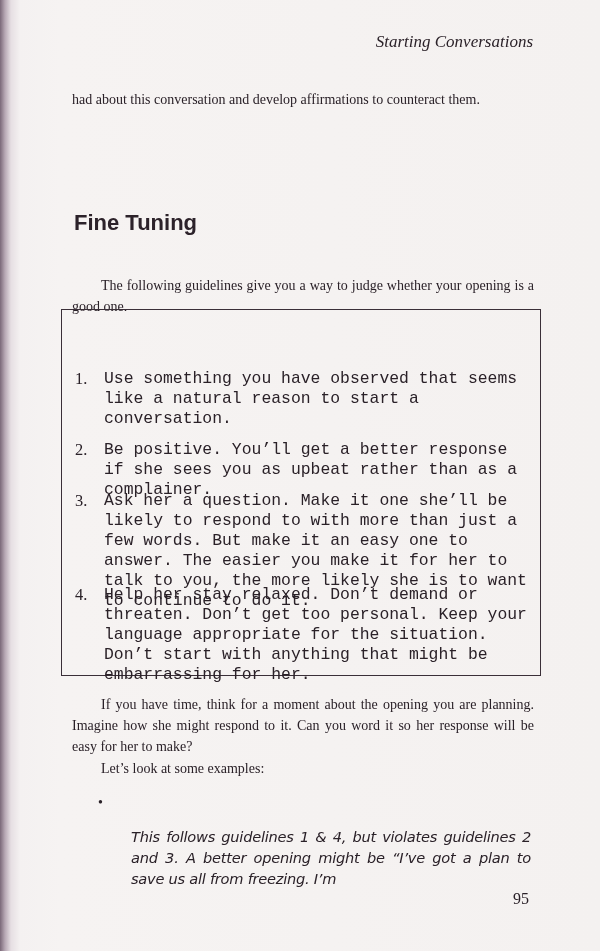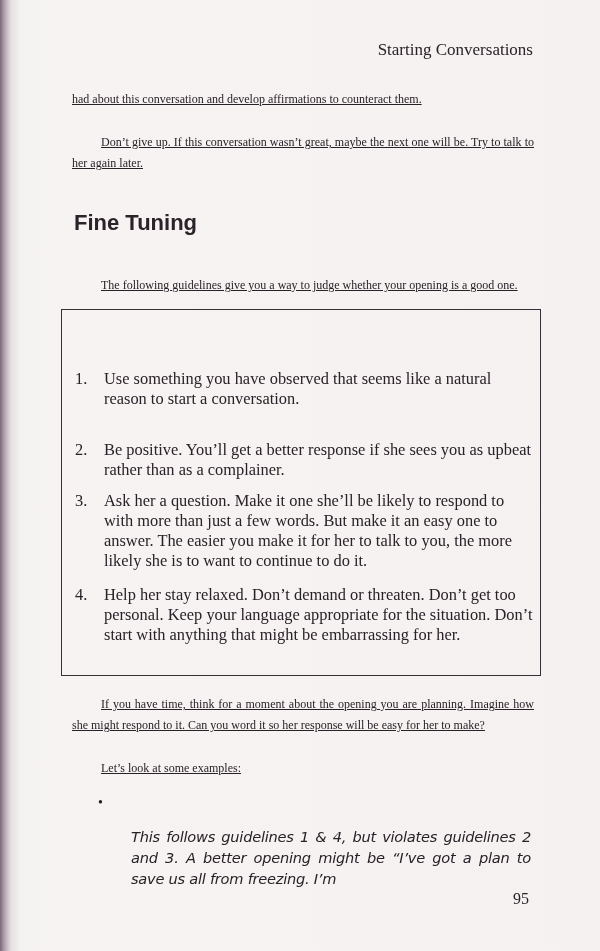--- a/index.html
+++ b/index.html
@@ -7,28 +7,27 @@
       width: 600px; height: 951px; overflow: hidden; position: relative;
       background: #f5f2f1;
       color: #2a2128;
       font-family: "Liberation Serif", "DejaVu Serif", serif;
     }
     .page {
       position: absolute; left: 0; top: 0; width: 600px; height: 951px;
       background: linear-gradient(90deg, #7a6878 0px, #b7a8b4 5px, #e6dfe3 11px, #f4f1f1 20px, #f6f3f2 60px, #f4f1f0 100%);
     }
     .running-head {
-      position: absolute; top: 40px; right: 67px;
-      font-size: 17px; color: #2b2229;
+      position: absolute; top: 32px; right: 67px;
+      font-style: italic; font-size: 17px; color: #2b2229;
     }
     .p {
       position: absolute; left: 72px; width: 462px;
-      font-size: 12px; line-height: 21px; text-align: justify;
+      font-size: 14px; line-height: 21px; text-align: justify;
       color: #2a2128;
-      text-decoration: underline;
     }
     .indent { text-indent: 29px; }
     .h2 {
       position: absolute; left: 74px; top: 210px;
       font-family: "Liberation Sans", "DejaVu Sans", sans-serif;
       font-weight: bold; font-size: 22px; color: #2c222a;
     }
     .box {
       position: absolute; left: 61px; top: 309px; width: 480px; height: 367px;
       border: 1.6px solid #3a2f38; box-sizing: border-box;
@@ -37,21 +36,21 @@
       position: absolute; top: 10px; left: 0; right: 0; text-align: center;
       font-family: "DejaVu Sans", "Liberation Sans", sans-serif;
       font-style: italic; font-weight: bold; font-size: 15px; color: #2b2229;
       letter-spacing: -0.3px;
     }
     .gl {
       position: absolute; left: 13px; width: 458px;
       font-size: 16.4px; line-height: 20px; color: #2a2128;
     }
     .gl .num { position: absolute; left: 0; top: 0; }
-    .gl .txt { display: block; margin-left: 29px; }
+    .gl .txt { display: block; margin-left: 29px; font-family: Liberation Mono, monospace; }
     .bullet {
       position: absolute; left: 98px; top: 795px; font-size: 14px;
     }
     .quote {
       position: absolute; left: 133px; top: 790px;
       font-style: italic; font-size: 16.6px;
     }
     .commentary {
       position: absolute; left: 131px; top: 826px; width: 400px;
       font-family: "DejaVu Sans", "Liberation Sans", sans-serif;
@@ -63,21 +62,20 @@
     }
   </style>
 </head>
 <body>
 
 <div class="page">
 
   <div class="running-head">Starting Conversations</div>
 
   <div class="p" style="top:89px;">had about this conversation and develop affirmations to counteract them.</div>
-  <div class="p indent" style="top:132px;">Don’t give up. If this conversation wasn’t great, maybe the next one will be. Try to talk to her again later.</div>
 
   <div class="h2">Fine Tuning</div>
 
   <div class="p indent" style="top:259px;margin-top:16px;">The following guidelines give you a way to judge whether your opening is a good one.</div>
 
   <div class="box">
 
     <div class="gl" style="top:59px;">
       <span class="num">1.</span>
       <span class="txt">Use something you have observed that seems like a natural reason to start a conversation.</span>

